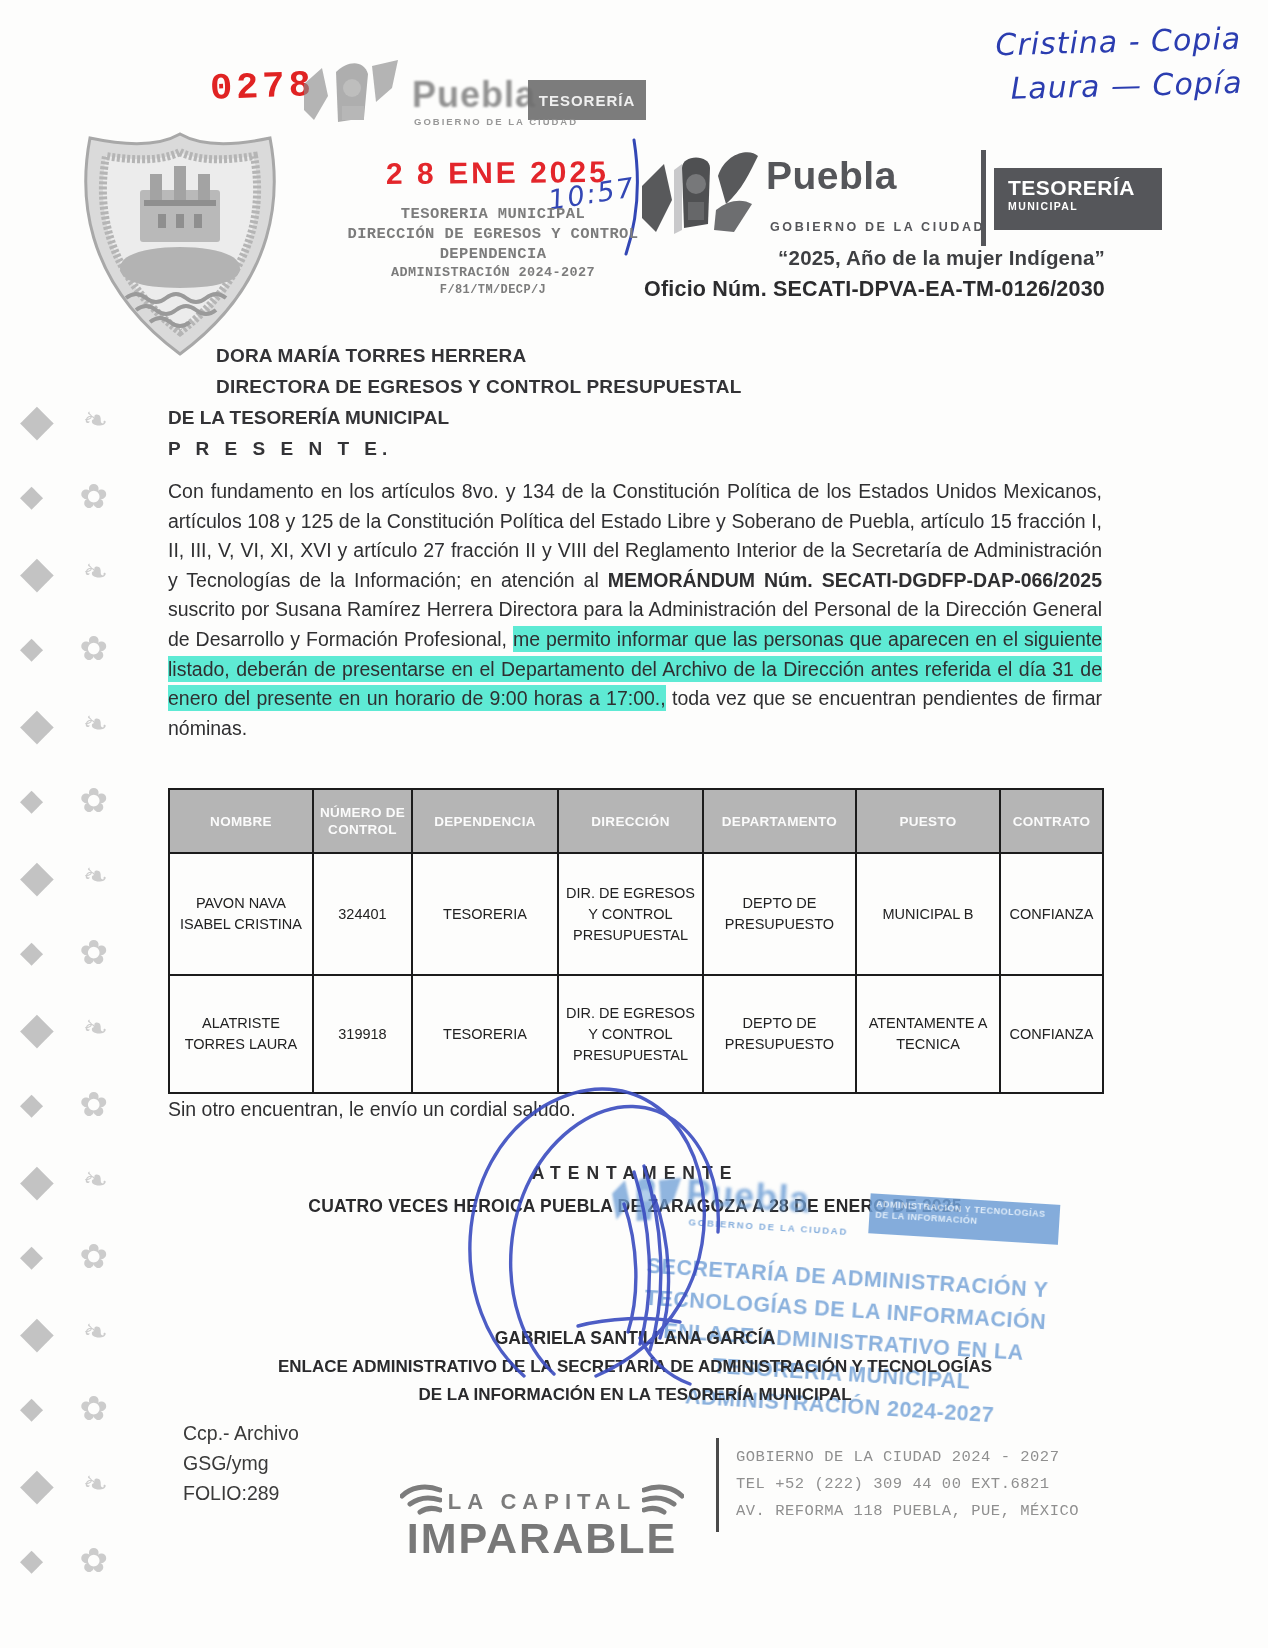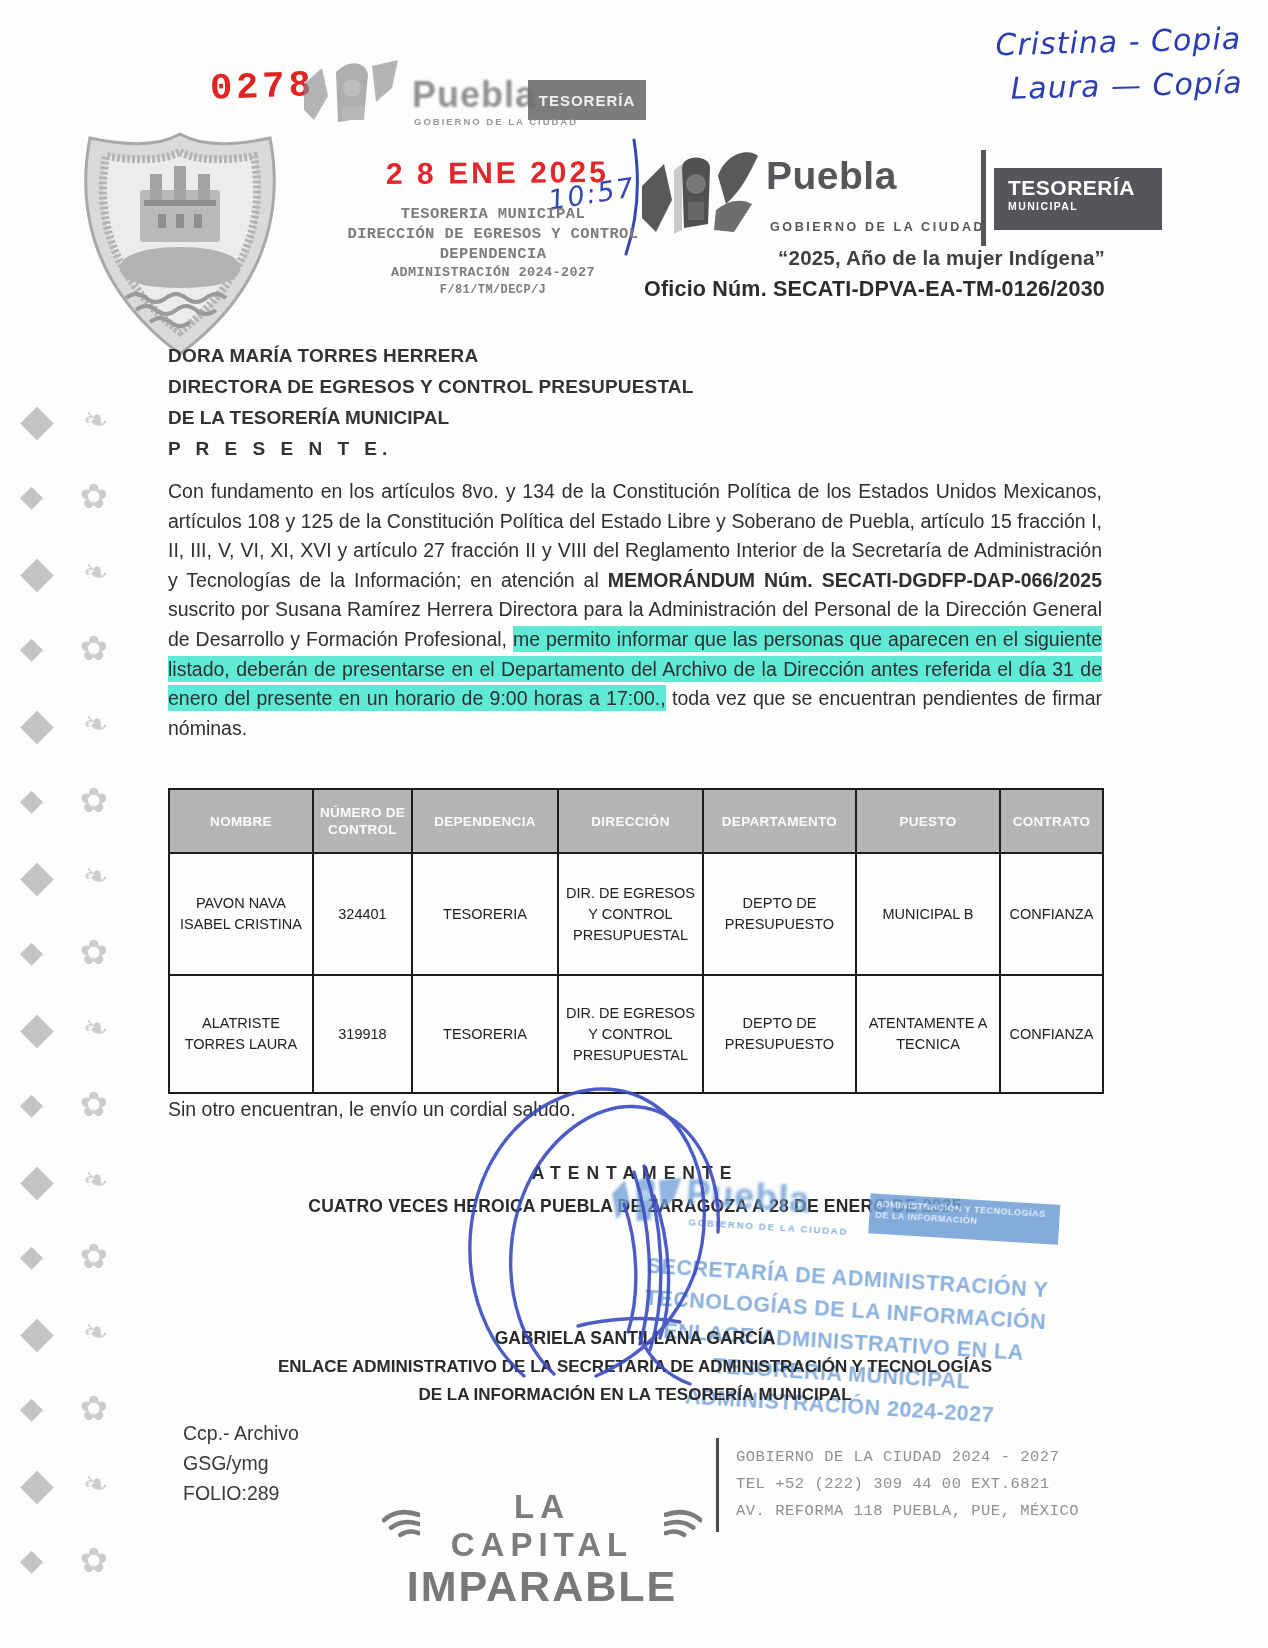--- a/index.html
+++ b/index.html
@@ -90,21 +90,21 @@
   .motto {
     position:absolute; left:560px; top:246px; width:545px; text-align:right;
     font-weight:bold; font-size:20.5px; color:#3e3f42; letter-spacing:.2px;
   }
   .oficio {
     position:absolute; left:520px; top:277px; width:585px; text-align:right;
     font-weight:bold; font-size:21.5px; color:#2c2c2e; letter-spacing:.2px;
   }
   
   .recipient { position:absolute; left:168px; top:340px; font-size:19px; line-height:31px; color:#333336; }
-  .recipient .b { font-weight:bold; letter-spacing:.2px; }
+  .recipient .b { font-weight:bold; letter-spacing:.2px;margin-left:48px; }
   .recipient .m { font-weight:600; }
   .recipient .p { font-weight:bold; letter-spacing:5px; }
   
   .body-par {
     position:absolute; left:168px; top:477px; width:934px;
     font-size:19.5px; line-height:29.6px; text-align:justify; color:#2f2f31;
     font-weight:500;
   }
   .body-par .bold { font-weight:bold; }
   .body-par mark {
@@ -165,21 +165,21 @@
     width:500px; text-align:center; font-weight:bold; font-size:21.5px;
     line-height:32px; letter-spacing:.5px; opacity:.8; filter:blur(.3px);
     margin-top:10px;
   }
   
   .sig-ink { position:absolute; left:428px; top:1076px; pointer-events:none; }
   
   .ccp { position:absolute; left:183px; top:1418px; font-size:19.5px; line-height:30px; color:#3a3a3a; }
   .cap-logo { position:absolute; left:382px; top:1482px; width:320px; text-align:center; color:#7c7c7c; }
   .cap-row { display:flex; align-items:center; justify-content:center; gap:6px; }
-  .cap-word { font-weight:bold; font-size:33px; letter-spacing:6px;margin-top:6px; }
+  .cap-word { font-weight:bold; font-size:22px; letter-spacing:6px;margin-top:6px; }
   .cap-imp  { font-weight:bold; font-size:43px; letter-spacing:2px; margin-top:-2px; color:#787878; }
   .foot-bar { position:absolute; left:716px; top:1438px; width:3px; height:94px; background:#4a4a4a; }
   .foot-right {
     position:absolute; left:736px; top:1444px;
     font-family:"Liberation Mono", monospace; font-size:15.5px; line-height:27px;
     color:#8f8f8f; white-space:nowrap; letter-spacing:.5px;
   }
 </style>
 </head>
 <body>

